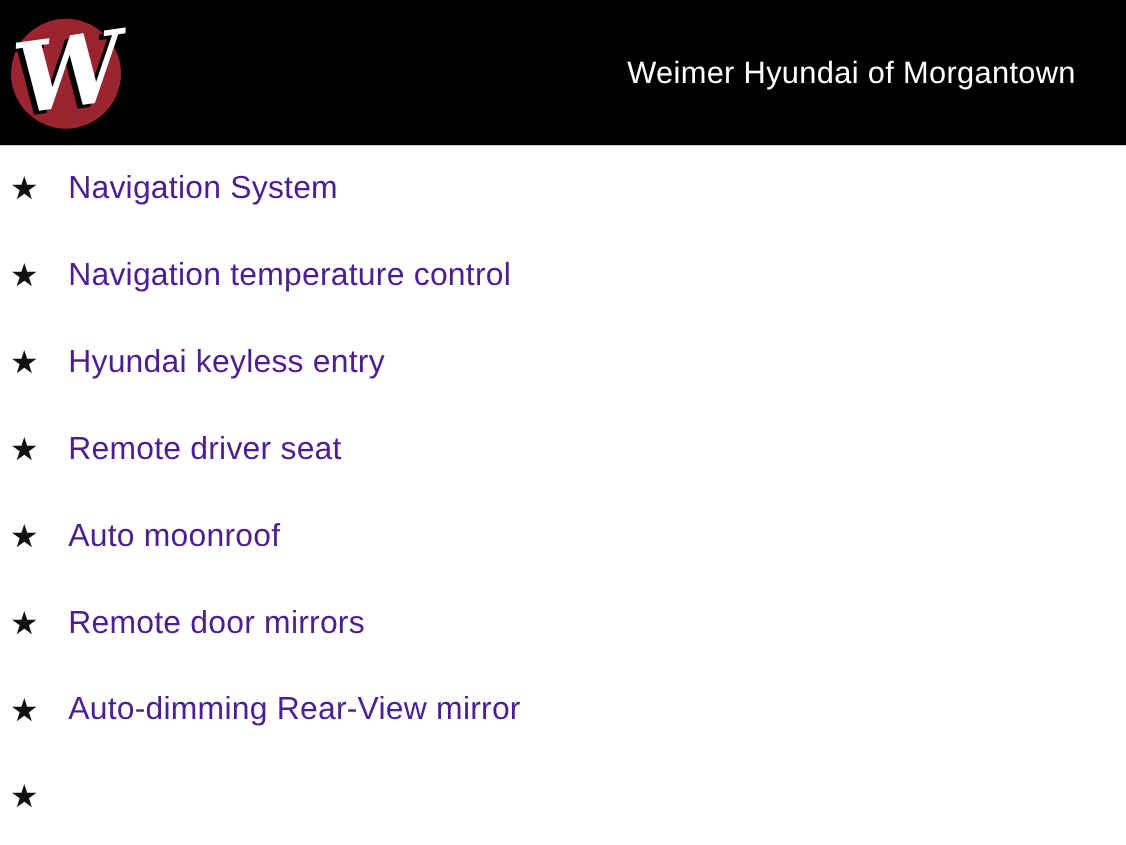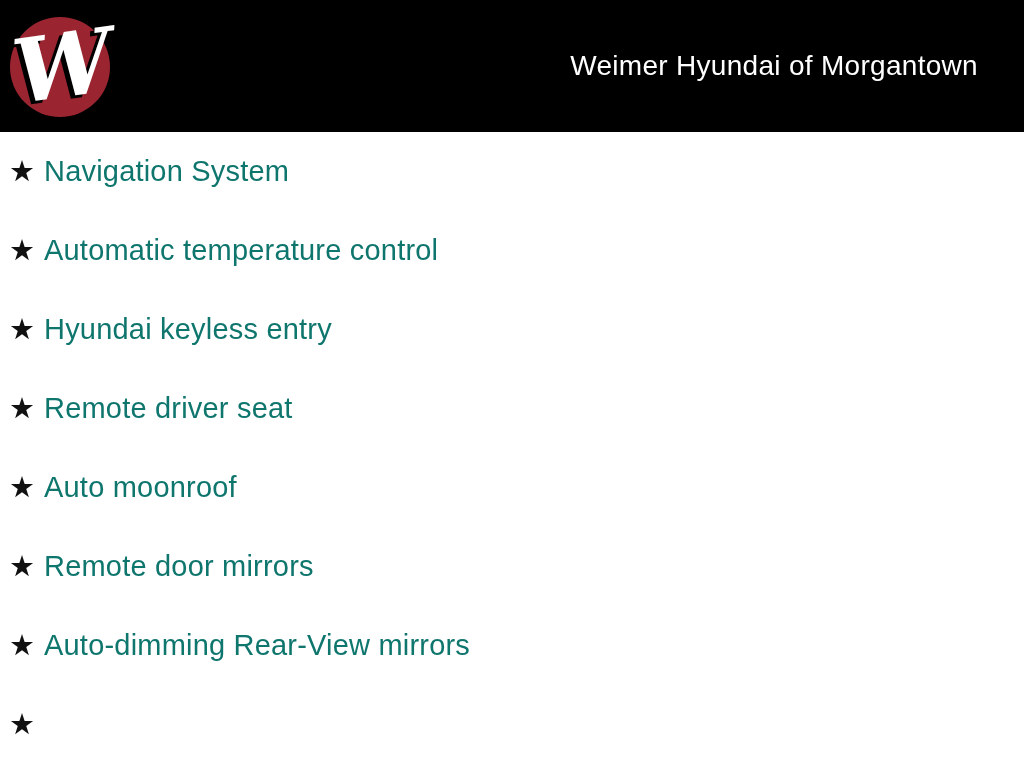--- a/index.html
+++ b/index.html
@@ -62,23 +62,24 @@
     font-size: 29px;
     color: #111111;
     width: 20px;
     flex: 0 0 auto;
     margin-right: 15px;
     line-height: 1;
     text-align: left;
   }
   .feature-label {
     font-size: 29px;
-    color: #0f766e;
+    color: #4c1d95;
     letter-spacing: 0.2px;
     white-space: nowrap;
+    margin-left: 18px;
   }
 </style>
 </head>
 <body>
 
 <div class="header">
   <div class="logo-wrap">
     <svg class="logo-svg" width="120" height="132" viewBox="0 0 120 132" aria-hidden="true">
       <circle cx="60" cy="67" r="50" fill="#9a2531"></circle>
       <g transform="rotate(-8 60 67)">
@@ -90,38 +91,38 @@
   <div class="header-title">Weimer Hyundai of Morgantown</div>
 </div>
 
 <ul class="features">
   <li class="feature-item">
     <span class="feature-star">★</span>
     <span class="feature-label">Navigation System</span>
   </li>
   <li class="feature-item">
     <span class="feature-star">★</span>
-    <span class="feature-label">Automatic temperature control</span>
+    <span class="feature-label">Navigation temperature control</span>
   </li>
   <li class="feature-item">
     <span class="feature-star">★</span>
     <span class="feature-label">Hyundai keyless entry</span>
   </li>
   <li class="feature-item">
     <span class="feature-star">★</span>
     <span class="feature-label">Remote driver seat</span>
   </li>
   <li class="feature-item">
     <span class="feature-star">★</span>
     <span class="feature-label">Auto moonroof</span>
   </li>
   <li class="feature-item">
     <span class="feature-star">★</span>
     <span class="feature-label">Remote door mirrors</span>
   </li>
   <li class="feature-item">
     <span class="feature-star">★</span>
-    <span class="feature-label">Auto-dimming Rear-View mirrors</span>
+    <span class="feature-label">Auto-dimming Rear-View mirror</span>
   </li>
   <li class="feature-item">
     <span class="feature-star">★</span>
   </li>
 </ul>
 
 </body></html>

